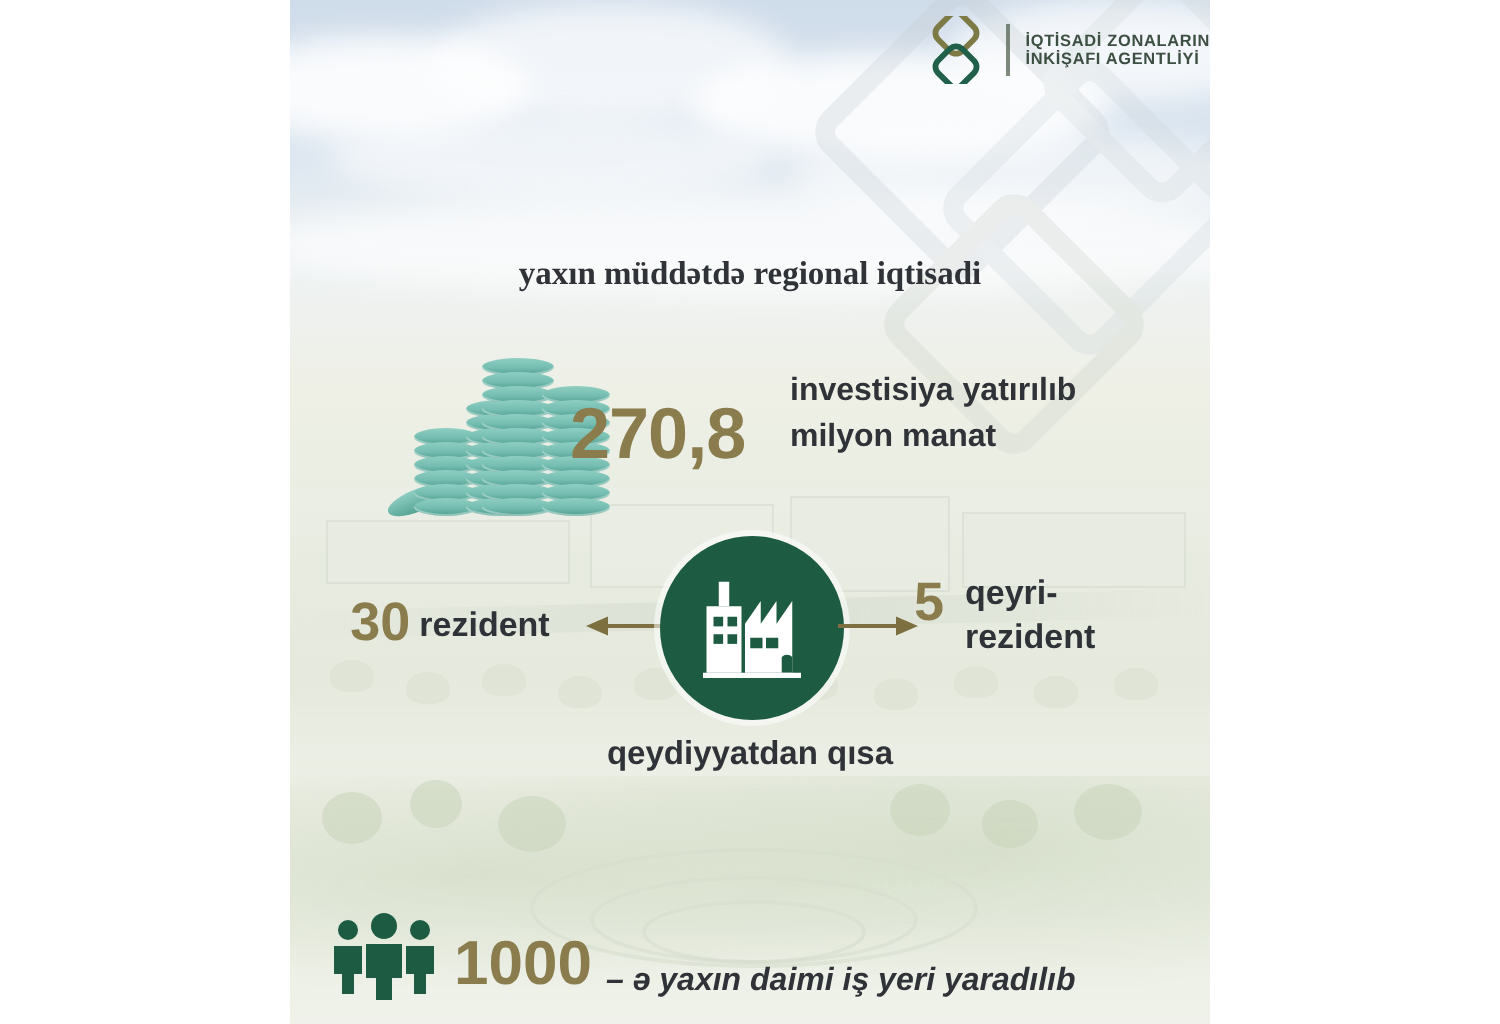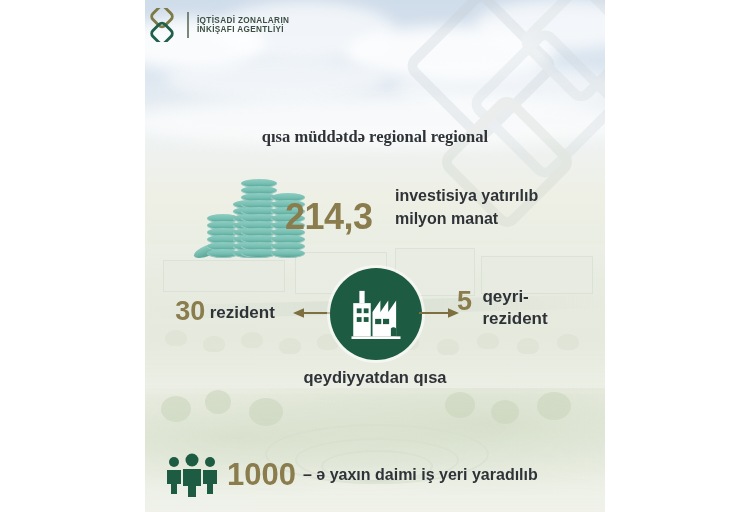--- a/index.html
+++ b/index.html
@@ -103,21 +103,21 @@
     position:absolute;border-radius:50%;
     border:2px solid rgba(200,210,190,.6);
   }
 
   
   .fg{position:absolute;left:0;top:0;width:460px;height:512px;}
 
   
   .logo-row{
     position:absolute;left:0;top:8px;width:460px;
-    display:flex;align-items:center;justify-content:flex-start;gap:8px;
+    display:flex;align-items:center;justify-content:flex-end;gap:8px;
   }
   .logo-mark{width:34px;height:34px;flex:0 0 auto;}
   .logo-bar{width:2px;height:26px;background:#5c6b5a;opacity:.8;}
   .logo-text{
     display:flex;flex-direction:column;justify-content:center;
     line-height:1.12;
   }
   .logo-text span{
     font-size:8.2px;font-weight:bold;letter-spacing:.35px;
     color:#3d4f42;white-space:nowrap;
@@ -195,29 +195,30 @@
     font-size:17px;font-weight:bold;color:#2f3338;
   }
   .qeydiyyat{
     position:absolute;left:0;top:368px;width:460px;text-align:center;
     font-size:16.5px;font-weight:bold;color:#2f3338;
   }
 
   
   .jobs-row{
     position:absolute;left:0;top:450px;width:460px;height:50px;
-    display:flex;align-items:center;
+    display:flex;align-items:flex-end;
   }
   .people{margin-left:18px;width:58px;height:44px;flex:0 0 auto;}
   .jobs-num{
     font-size:31px;font-weight:bold;color:#8a7c4c;margin-left:6px;
   }
   .jobs-text{
     font-size:16px;font-weight:bold;color:#2f3338;margin-left:7px;
     white-space:nowrap;
+    font-style:italic;
   }
 </style>
 </head>
 <body>
 
 <div class="canvas">
   <div class="poster">
 
     <div>
       <div class="cloud c1"></div>
@@ -280,21 +281,21 @@
         </span>
         <span class="logo-bar"></span>
         <span class="logo-text">
           <span>İQTİSADİ ZONALARIN</span>
           <span>İNKİŞAFI AGENTLİYİ</span>
         </span>
       </div>
 
 
       <div class="subtitle">
-        <div>qısa müddətdə regional regional</div>
+        <div>yaxın müddətdə regional iqtisadi</div>
       </div>
 
       <div class="money-row">
 
         <div class="coins">
           <span class="coin-lean"></span>
           <div class="stack" style="left:14px;width:32px;">
             <div class="coin"></div>
               <div class="coin"></div>
               <div class="coin"></div>
@@ -331,21 +332,21 @@
               <div class="coin"></div>
             <div class="coin"></div>
               <div class="coin"></div>
               <div class="coin"></div>
             <div class="coin"></div>
               <div class="coin"></div>
               <div class="coin"></div>
           </div>
         </div>
 
-        <div class="big-number">214,3</div>
+        <div class="big-number">270,8</div>
 
         <div class="money-label">
           <div>investisiya yatırılıb</div>
           <div>milyon manat</div>
         </div>
       </div>
 
       <div class="res-left">
         <span class="num-olive">30</span>
         <span class="word-dark">rezident</span>

